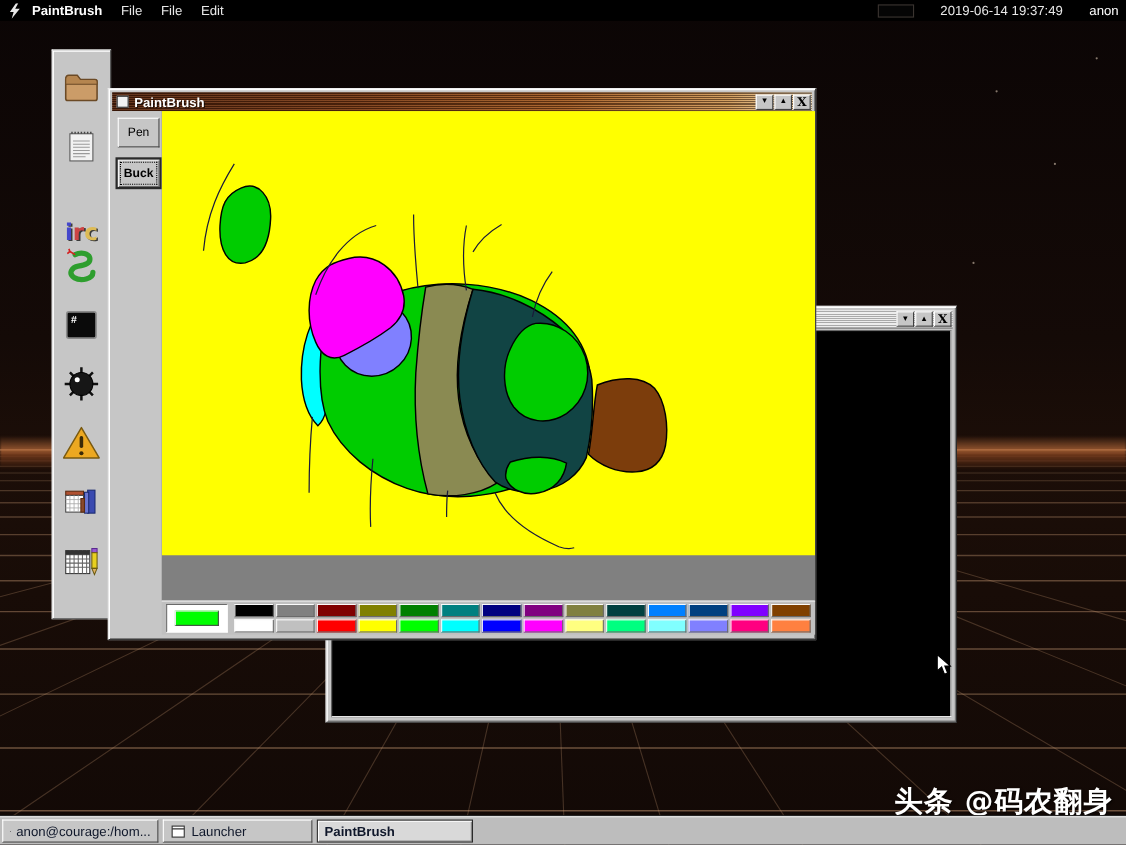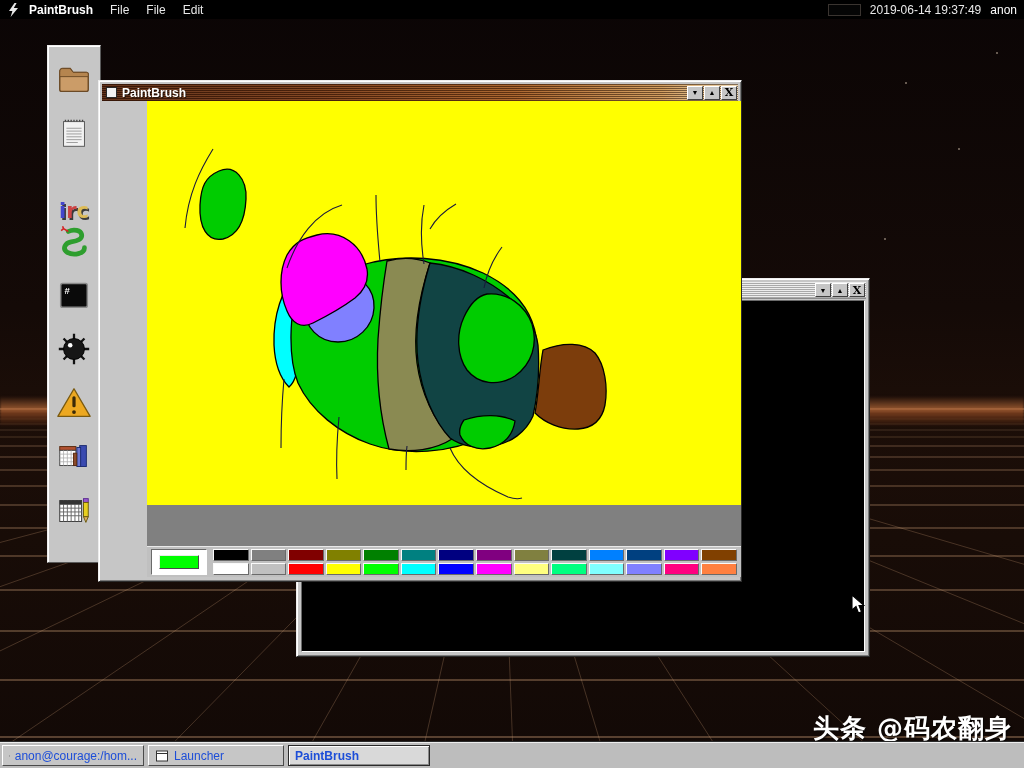--- a/index.html
+++ b/index.html
@@ -28,21 +28,21 @@
   .tb-btn { width:16px; height:14px; background:#c6c6c6; border:1px solid; border-color:#ffffff #404040 #404040 #ffffff;
       display:flex; align-items:center; justify-content:center; font-size:7px; color:#000; line-height:1; }
   .tb-btn.close { font-size:11px; font-weight:bold; font-family:"DejaVu Serif","Liberation Serif",serif; }
 
   
   .menubar { position:absolute; left:0; top:0; width:1024px; height:19px; background:#000; color:#e8e8e8;
       display:flex; align-items:center; font-size:12px; z-index:40; }
   .menubar .appname { font-weight:bold; color:#fff; margin-left:10px; }
   .menubar .menu { margin-left:17px; }
   .menubar .bolt { margin-left:8px; display:flex; }
-  .menubar .right { margin-left:auto; display:flex; align-items:center; gap:9px; margin-right:7px; }
+  .menubar .right { margin-left:auto; display:flex; align-items:center; gap:24px; margin-right:7px; }
   .menubar .indicator { width:33px; height:12px; background:#050505; border:1px solid #3a3430; }
   .menubar .user { font-weight:normal; color:#fff; }
 
   
   .dock { position:absolute; left:47px; top:45px; width:54px; height:518px; background:#c6c6c6;
       border:1px solid; border-color:#ededed #5a5a5a #5a5a5a #ededed; box-shadow: inset 1px 1px 0 #fff;
       display:flex; flex-direction:column; align-items:center; padding-top:13px; gap:14px; z-index:5; }
   .dock-item { width:40px; height:40px; display:flex; align-items:center; justify-content:center; }
   .irc-text { font-size:21px; font-weight:bold; letter-spacing:0; line-height:1;
       font-family:"DejaVu Sans",sans-serif; text-shadow:1.5px 1.5px 0 #3a3a3a;margin-top:48px; }
@@ -72,21 +72,21 @@
   
   .terminal-window { left:296px; top:278px; width:574px; height:379px; z-index:10; }
   .term-content { position:absolute; left:4px; right:4px; top:21px; bottom:4px; background:#000;
       border:1px solid; border-color:#6a6a6a #ffffff #ffffff #6a6a6a; }
 
   
   .taskbar { position:absolute; left:0; bottom:0; width:1024px; height:26px; background:#bdbdbd;
       border-top:1px solid #ededed; box-shadow:0 -1px 0 #2a2a2a; z-index:50; }
   .task-btn { position:absolute; top:2px; height:21px; background:#c6c6c6; border:1px solid;
       border-color:#ffffff #4a4a4a #4a4a4a #ffffff; display:flex; align-items:center; gap:5px;
-      padding:0 6px; font-size:12px; color:#1d4ed8; }
+      padding:0 6px; font-size:12px; color:#0f172a; }
   .task-btn.b1 { left:2px;  width:142px; }
   .task-btn.b2 { left:148px; width:136px; }
   .task-btn.b3 { left:288px; width:142px; background:#d9d9d9; font-weight:bold;
       border:1px solid #2a2a2a; box-shadow: inset 1px 1px 0 #fff, inset -1px -1px 0 #8a8a8a; }
 
   
   .watermark { position:absolute; right:12px; top:711px; font-size:26px; font-weight:bold; color:#fff;
       text-shadow:1px 1px 2px rgba(0,0,0,.8); z-index:45; letter-spacing:1px;
       font-family:"DejaVu Sans","Liberation Sans",sans-serif; }
   .cursor { position:absolute; z-index:60; pointer-events:none; }
@@ -233,20 +233,24 @@
   <div class="titlebar active">
     <span class="title-icon"></span>
     <span class="title-text">PaintBrush</span>
     <div class="tb-btns">
       <div class="tb-btn">▼</div>
       <div class="tb-btn">▲</div>
       <div class="tb-btn close">X</div>
     </div>
   </div>
 
+  <div class="toolcol">
+    <div class="tool-btn pen">Pen</div>
+    <div class="tool-btn buck">Buck</div>
+  </div>
 
   <div class="viewport">
     <svg class="canvas-svg" width="594" height="404" viewBox="0 0 594 404">
       <rect x="0" y="0" width="594" height="404" fill="#ffff00"></rect>
       <g stroke-width="1.3" stroke="#000000">
         <path d="M 150,172 C 135,188 126,214 127,244 C 128,264 134,278 142,286 C 149,280 152,268 151,248 C 149,222 149,196 150,172 Z" fill="#00ffff"></path>
         <path d="M 215,164 C 256,152 301,156 336,172 C 369,188 388,212 390,244 C 392,280 375,314 340,334 C 304,353 257,355 223,343 C 192,332 164,310 151,282 C 141,257 142,210 152,191 C 163,171 189,172 215,164 Z" fill="#00cc00"></path>
         <path d="M 240,160 C 255,156 270,157 283,162 C 272,196 266,231 270,262 C 274,292 287,320 305,338 C 288,349 264,352 242,348 C 233,315 229,275 231,238 C 233,210 236,184 240,160 Z" fill="#8a8a52"></path>
         <path d="M 283,162 C 313,165 342,179 364,198 C 380,213 389,228 391,244 C 393,272 390,297 386,315 C 379,331 364,342 346,345 C 330,348 314,345 303,337 C 287,320 275,292 271,261 C 267,228 273,195 283,162 Z" fill="#114444"></path>
         <path d="M 340,193 C 360,191 378,204 385,223 C 391,243 385,263 368,275 C 351,286 331,283 320,269 C 310,255 309,233 317,216 C 323,203 330,195 340,193 Z" fill="#00cc00"></path>

